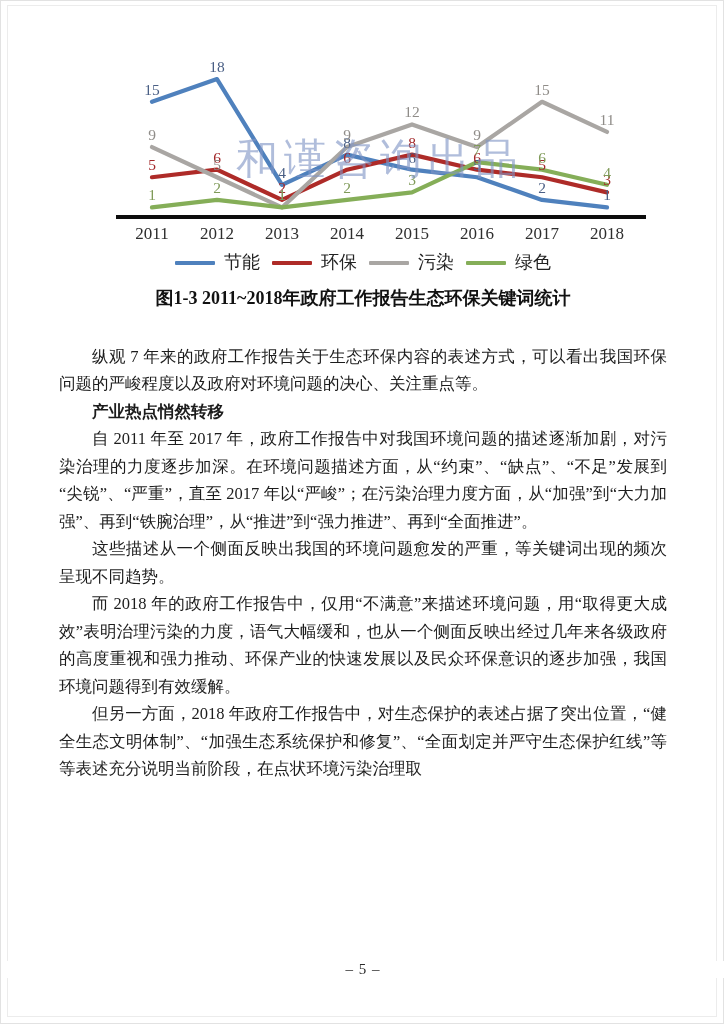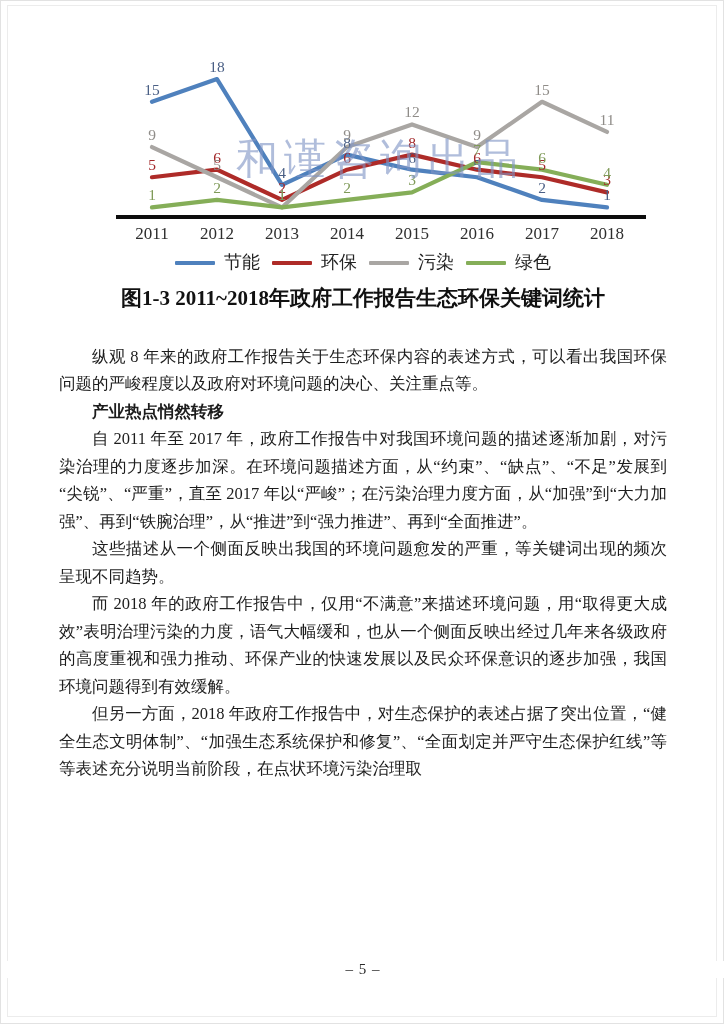--- a/index.html
+++ b/index.html
@@ -69,21 +69,21 @@
     align-items:center;
     gap:12px;
     height:26px;
   }
   .legend-item{display:flex;align-items:center;gap:9px;}
   .legend-dash{display:inline-block;width:40px;height:4px;border-radius:1px;}
   .legend-label{font-size:18px;color:#222;}
   .caption{
     margin-top:9px;
     text-align:center;
-    font-size:21px;
+    font-size:18px;
     font-weight:bold;
     color:#111;
     text-indent:0;
   }
   .text-block{margin-top:30px;}
   .footer{
     position:absolute;
     left:0;top:960px;
     width:724px;
     text-align:center;
@@ -168,21 +168,21 @@
           </span>
           <span class="legend-item">
             <span class="legend-dash" style="background: rgb(133, 174, 88);"></span>
             <span class="legend-label">绿色</span>
           </span>
         </div>
       <div class="caption">图1-3 2011~2018年政府工作报告生态环保关键词统计</div>
     </div>
 
     <div class="text-block">
-      <p>纵观 8 年来的政府工作报告关于生态环保内容的表述方式，可以看出我国环保问题的严峻程度以及政府对环境问题的决心、关注重点等。</p>
+      <p>纵观 7 年来的政府工作报告关于生态环保内容的表述方式，可以看出我国环保问题的严峻程度以及政府对环境问题的决心、关注重点等。</p>
       <h3>产业热点悄然转移</h3>
       <p>自 2011 年至 2017 年，政府工作报告中对我国环境问题的描述逐渐加剧，对污染治理的力度逐步加深。在环境问题描述方面，从“约束”、“缺点”、“不足”发展到“尖锐”、“严重”，直至 2017 年以“严峻”；在污染治理力度方面，从“加强”到“大力加强”、再到“铁腕治理”，从“推进”到“强力推进”、再到“全面推进”。</p>
       <p>这些描述从一个侧面反映出我国的环境问题愈发的严重，等关键词出现的频次呈现不同趋势。</p>
       <p>而 2018 年的政府工作报告中，仅用“不满意”来描述环境问题，用“取得更大成效”表明治理污染的力度，语气大幅缓和，也从一个侧面反映出经过几年来各级政府的高度重视和强力推动、环保产业的快速发展以及民众环保意识的逐步加强，我国环境问题得到有效缓解。</p>
       <p>但另一方面，2018 年政府工作报告中，对生态保护的表述占据了突出位置，“健全生态文明体制”、“加强生态系统保护和修复”、“全面划定并严守生态保护红线”等等表述充分说明当前阶段，在点状环境污染治理取</p>
     </div>
   </div>
 
   <div class="footer">– 5 –</div>
 </div>

